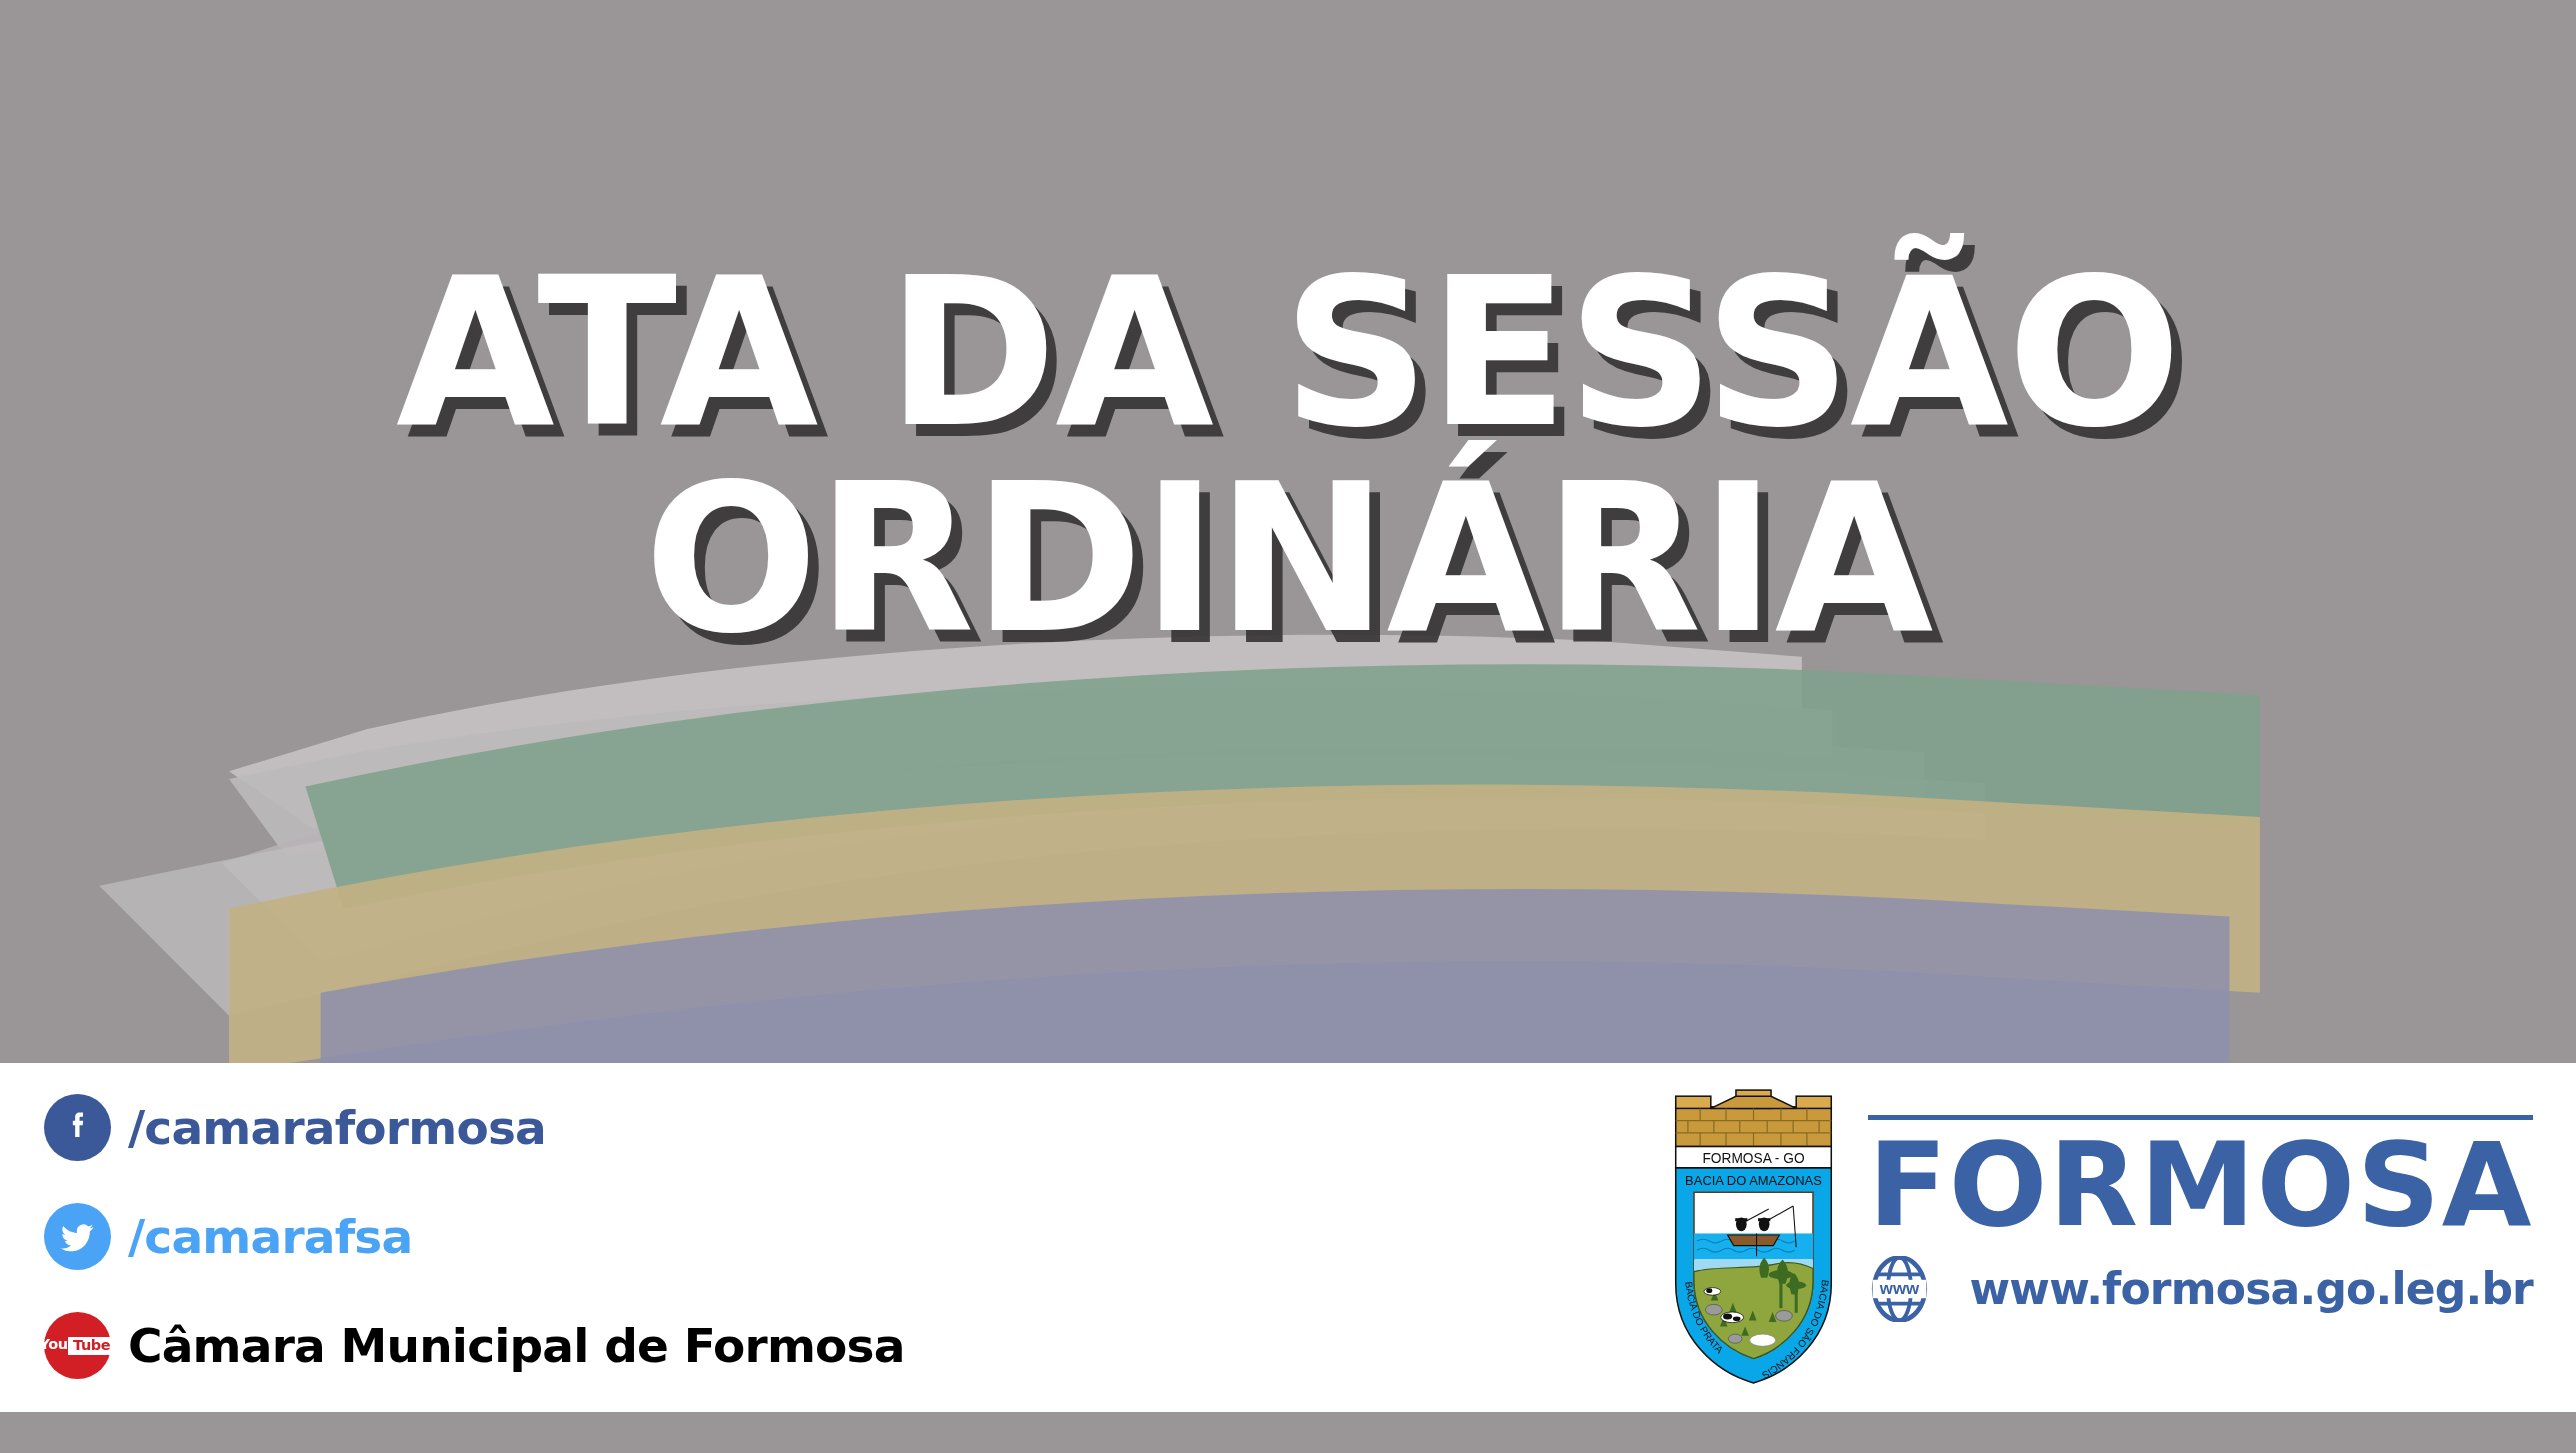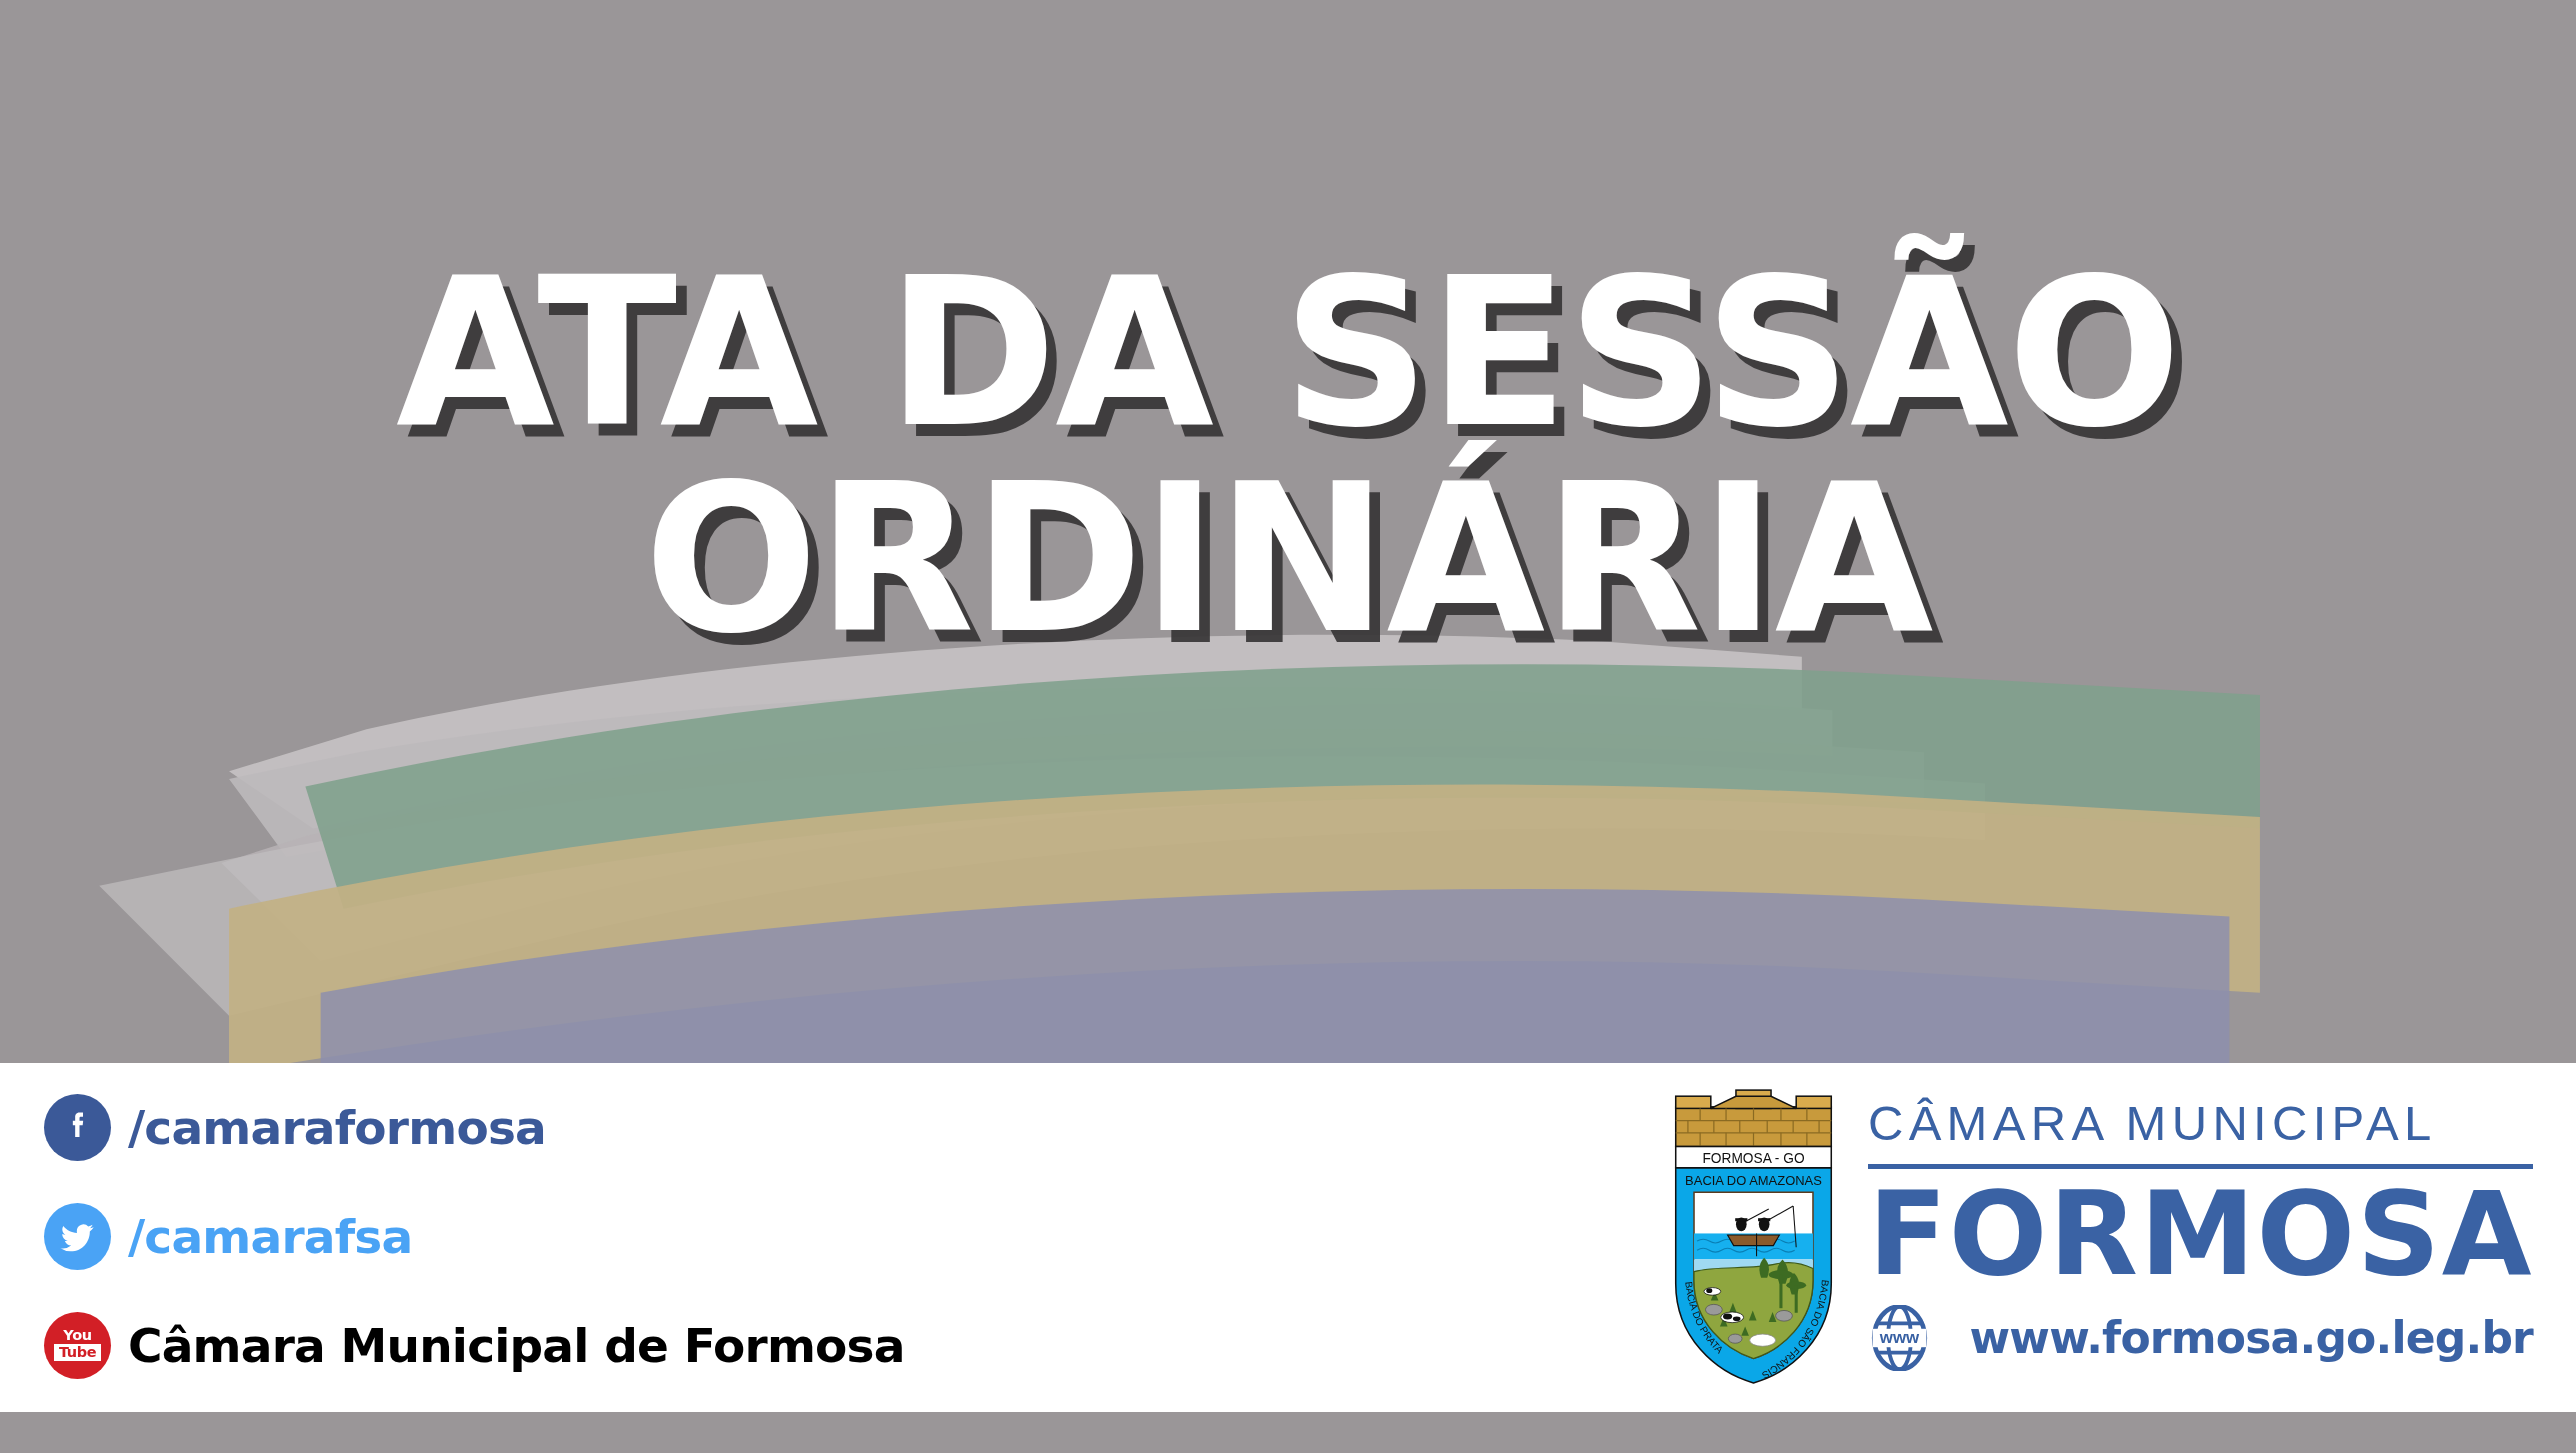--- a/index.html
+++ b/index.html
@@ -57,21 +57,21 @@
   .slabel{
     font-family:"DejaVu Sans", sans-serif;
     font-weight:bold;font-size:47px;line-height:1;
     letter-spacing:-0.8px;white-space:nowrap;
   }
   .slabel.fb{color:#3b5998;}
   .slabel.tw{color:#4aa3f5;}
   .slabel.yt{color:#000000;text-align:right;}
 
   
-  .ytg{width:49px;height:35px;display:flex;flex-direction:column;align-items:center;justify-content:center;}
+  .ytg{width:49px;height:35px;display:flex;align-items:center;justify-content:center;}
   .ytg .you{color:#fff;font-family:"DejaVu Sans",sans-serif;font-weight:bold;font-size:14.5px;line-height:13.7px;letter-spacing:-0.4px;}
   .ytg .tube{background:#fff;color:#d21f26;font-family:"DejaVu Sans",sans-serif;font-weight:bold;font-size:14.5px;line-height:15.3px;border-radius:0;padding:0.8px 5.3px 1.5px;letter-spacing:-0.4px;margin-top:1.5px;}
 
   
   .logoblock{
     position:absolute;right:43px;top:1084px;
     display:flex;align-items:flex-start;
   }
   .crest{width:177px;height:305px;flex:0 0 auto;margin-right:26px;}
   .logotext{display:flex;flex-direction:column;padding-top:15.3px;}
@@ -254,21 +254,20 @@
       </defs>
       <text font-family="Liberation Sans, sans-serif" font-size="13" fill="#111">
         <textPath href="#arcL" startOffset="6%">BACIA DO PRATA</textPath>
       </text>
       <text font-family="Liberation Sans, sans-serif" font-size="13" fill="#111">
         <textPath href="#arcR" startOffset="4%">BACIA DO SÃO FRANCISCO</textPath>
       </text>
     </svg>
 
     <div class="logotext">
-      <span class="camara-mun">CÂMARA MUNICIPAL</span>
       <div class="rule"></div>
       <span class="formosa-big">FORMOSA</span>
 
       <div class="urlrow">
         <svg class="wwwicon" viewBox="0 0 82 86">
           <ellipse cx="41" cy="43" rx="33" ry="41" fill="none" stroke="#3a62a4" stroke-width="6"></ellipse>
           <ellipse cx="41" cy="43" rx="15" ry="41" fill="none" stroke="#3a62a4" stroke-width="5"></ellipse>
           <path d="M10,24 H72" stroke="#3a62a4" stroke-width="5" fill="none"></path>
           <path d="M10,62 H72" stroke="#3a62a4" stroke-width="5" fill="none"></path>
           <rect x="6" y="31" width="70" height="24" fill="#ffffff"></rect>

